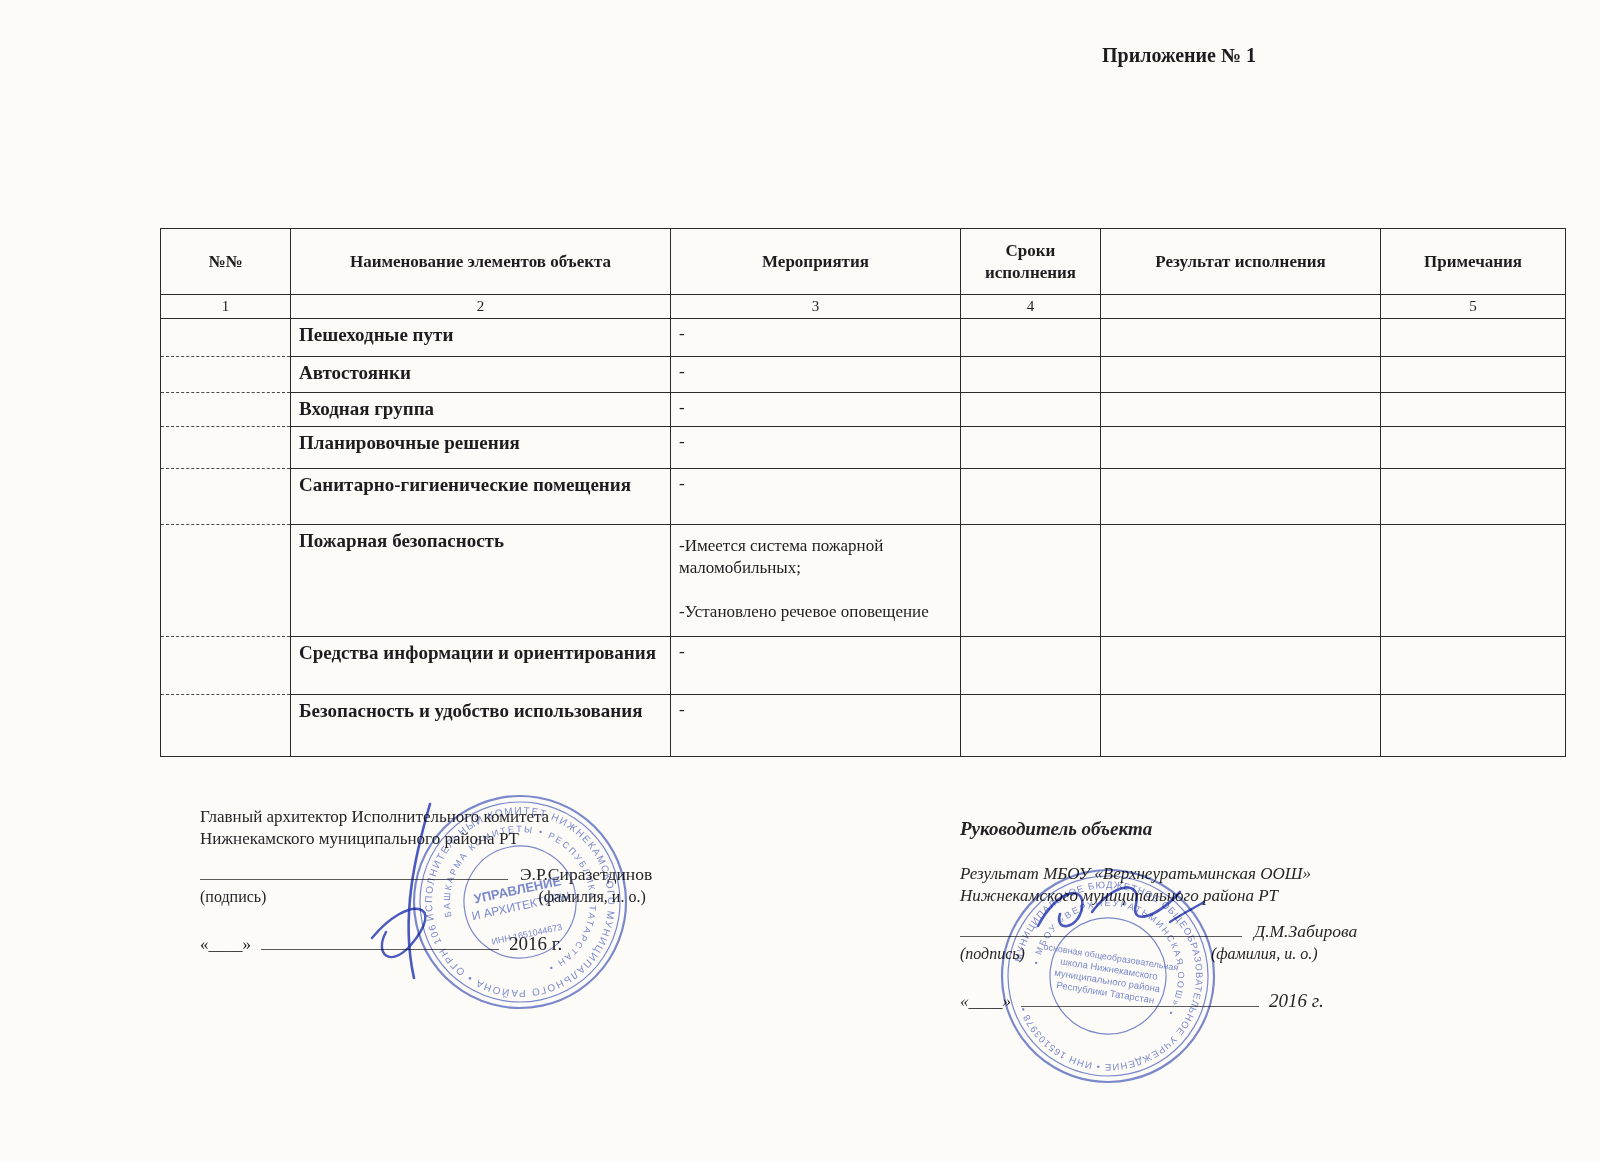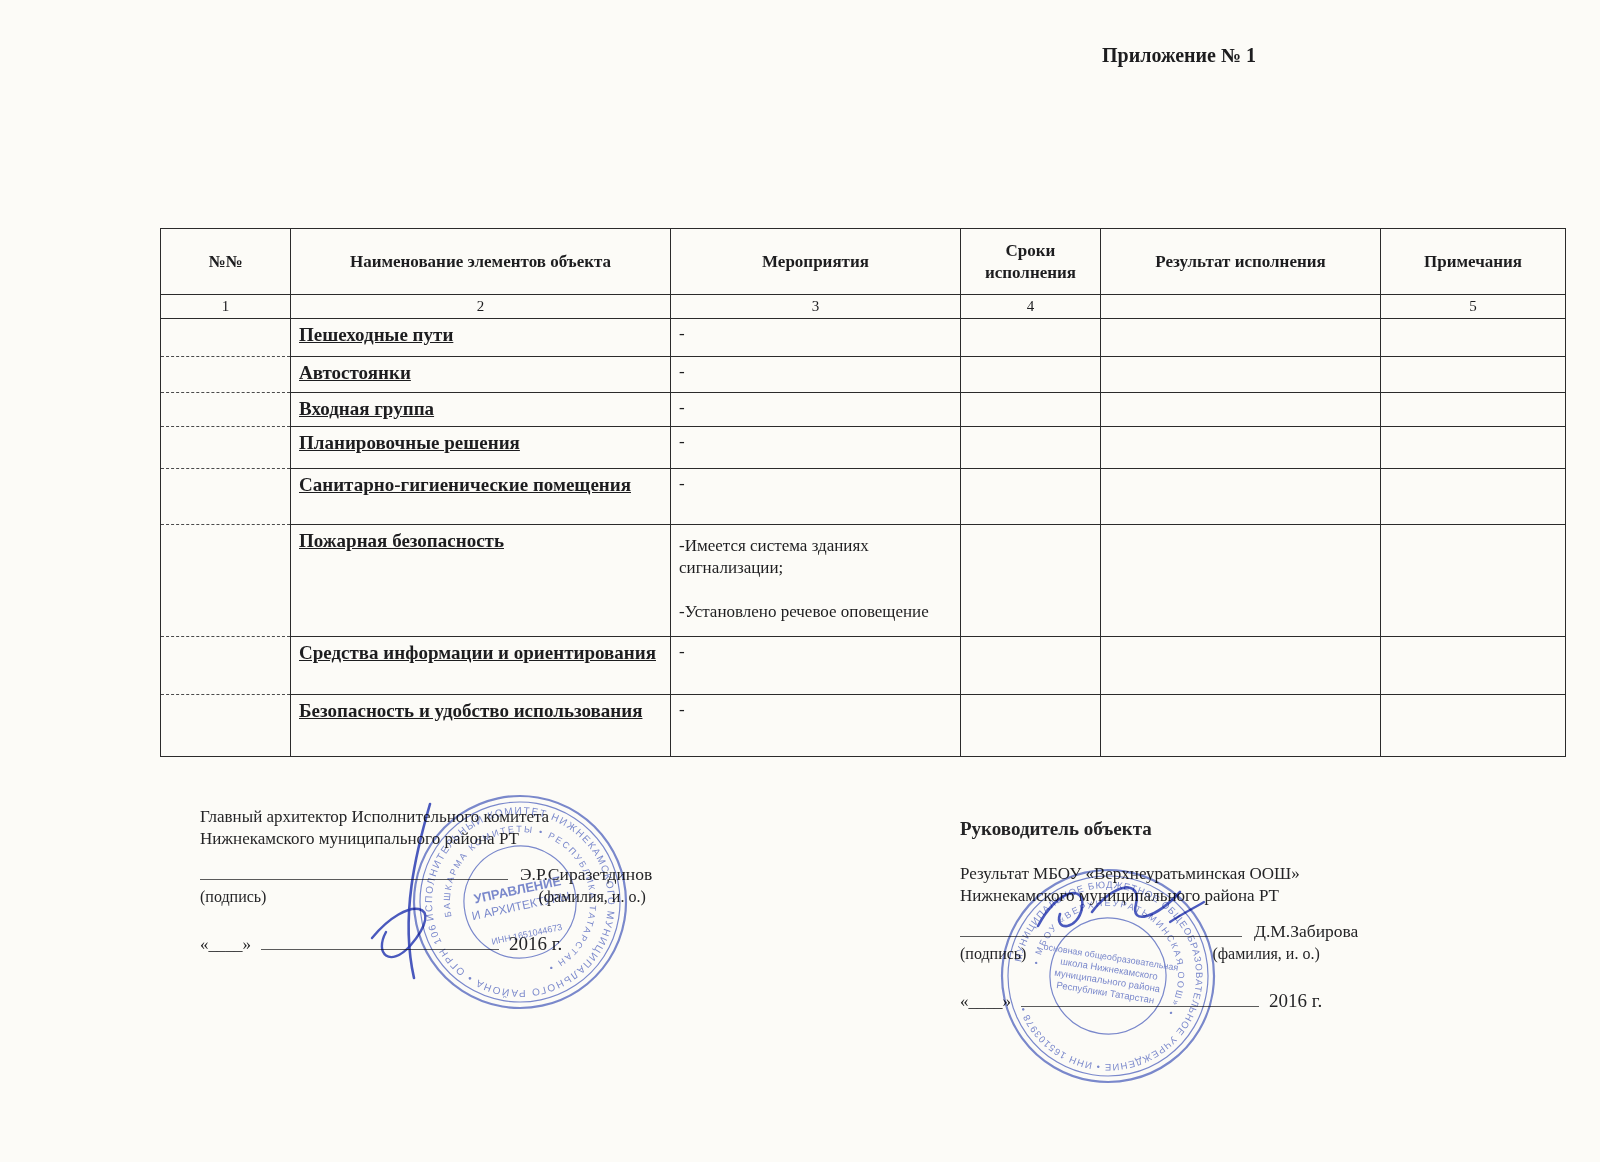--- a/index.html
+++ b/index.html
@@ -22,30 +22,30 @@
   }
   .doc-table th, .doc-table td { border:1.5px solid #2b2b2b; }
   .doc-table thead th {
     font-size:17px; font-weight:bold; text-align:center; vertical-align:middle;
     padding:6px 8px; height:66px; line-height:1.25;
   }
   .num-row td { height:24px; text-align:center; font-size:15px; padding:0 4px; vertical-align:middle; }
   .doc-table tbody td { padding:4px 8px; vertical-align:top; }
   td.c-num { border-top:0; border-bottom:1.5px dashed #4a4a4a; }
   tbody tr:last-child td.c-num { border-bottom:1.5px solid #2b2b2b; }
-  td.c-name { font-weight:bold; font-size:19px; padding-left:10px; line-height:1.28;text-decoration:underline; }
+  td.c-name { font-weight:bold; font-size:19px; padding-left:10px; line-height:1.28; }
   td.c-meas { font-size:17px; vertical-align:middle; white-space:pre-line; line-height:1.3; padding-left:14px; }
   tr.vtop td.c-meas { vertical-align:top; padding-top:10px; }
   tr.rh38{height:38px} tr.rh36{height:36px} tr.rh34{height:34px} tr.rh56{height:56px}
   tr.rh42{height:42px} tr.rh112{height:112px} tr.rh58{height:58px} tr.rh62{height:62px}
 
   
   .sig { position:absolute; width:545px; font-size:17px; color:#242426; }
   .sig-left  { left:200px; top:806px; }
-  .sig-right { left:960px; top:818px; }
+  .sig-right { left:960px; top:818px;font-style:italic; }
   .sig-heading { font-weight:bold; font-size:19px; margin-bottom:23px; }
   .sig-org { line-height:1.32; margin-bottom:13px; }
   .rule { display:inline-block; border-bottom:1.4px solid #5a5a5a; height:12px; }
   .sig-name-row { white-space:nowrap; }
   .sig-name-row .rule { width:308px; margin-right:12px; }
   .sig-right .sig-name-row .rule { width:282px; }
   .sig-name { font-size:17.5px; }
   .sig-labels { display:flex; margin-top:3px; font-size:16px; }
   .sig-labels .lbl2 { margin-left:272px; }
   .sig-right .sig-labels .lbl2 { margin-left:186px; }
@@ -134,21 +134,21 @@
         <td class="c-num"></td>
         <td class="c-name">Санитарно-гигиенические помещения</td>
         <td class="c-meas">-</td>
         <td></td>
         <td></td>
         <td></td>
       </tr>
       <tr class="rh112 vtop">
         <td class="c-num"></td>
         <td class="c-name">Пожарная безопасность</td>
-        <td class="c-meas">-Имеется система зданиях сигнализации;
+        <td class="c-meas">-Имеется система пожарной маломобильных;
 
 -Установлено речевое оповещение</td>
         <td></td>
         <td></td>
         <td></td>
       </tr>
       <tr class="rh58">
         <td class="c-num"></td>
         <td class="c-name">Средства информации и ориентирования</td>
         <td class="c-meas">-</td>

